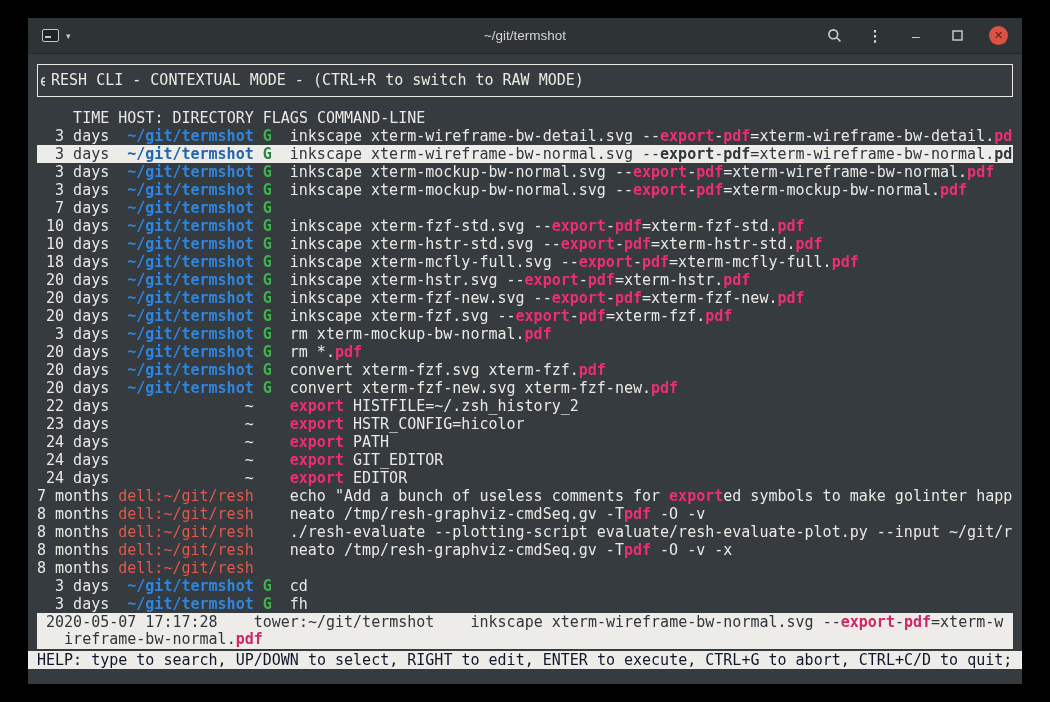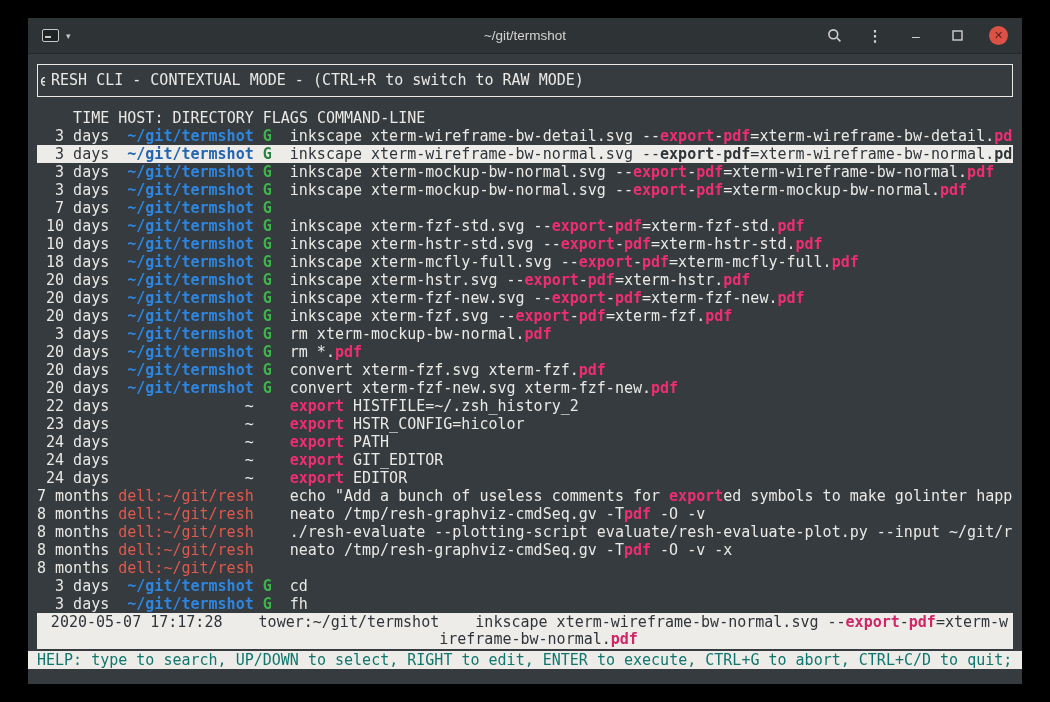--- a/index.html
+++ b/index.html
@@ -51,25 +51,25 @@
   .host-remote { color:#e2594d;text-align:right; }
   .c-flag  { width:1ch; margin-left:1ch; color:#3cb54a; font-weight:bold; }
   .c-cmd   { margin-left:2ch; flex:1 1 auto !important; overflow:hidden; white-space:pre; }
   .m { color:#ee2e71; font-weight:bold; }
 
   .hrow.selected { background:#edece8; color:#2f353a; }
   .hrow.selected .host-local { color:#2264ae; }
   .hrow.selected .c-flag { color:#27803e; }
   .hrow.selected .m { color:inherit; }
 
-  .detail { background:#edece8; color:#2f353a; padding:1px 0;text-align:center; }
+  .detail { background:#edece8; color:#2f353a; padding:1px 0; }
   .dline { height:17px; line-height:17px; white-space:pre; overflow:hidden; }
   .detail .m { color:#d02566; }
 
-  .help-bar { margin:2px -9px 0; background:#edece8; color:#0f766e;
+  .help-bar { margin:2px -9px 0; background:#edece8; color:#0f172a;
               height:18px; line-height:18px; padding-left:9px;
               white-space:pre; overflow:hidden; }
 </style>
 </head>
 <body>
 
 <div class="window">
 
   <div class="titlebar">
     <div class="app-btn">

